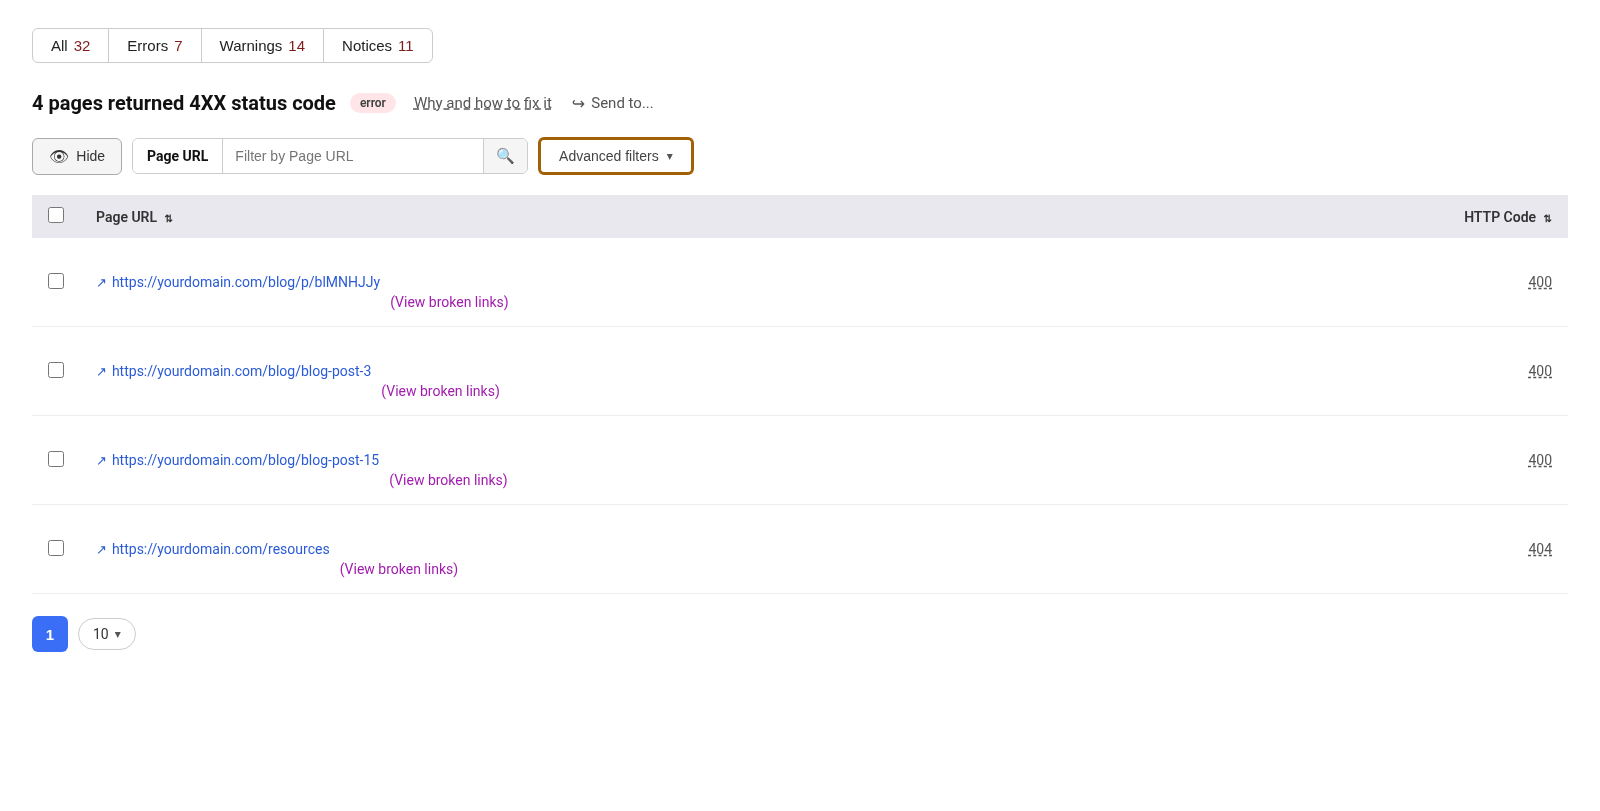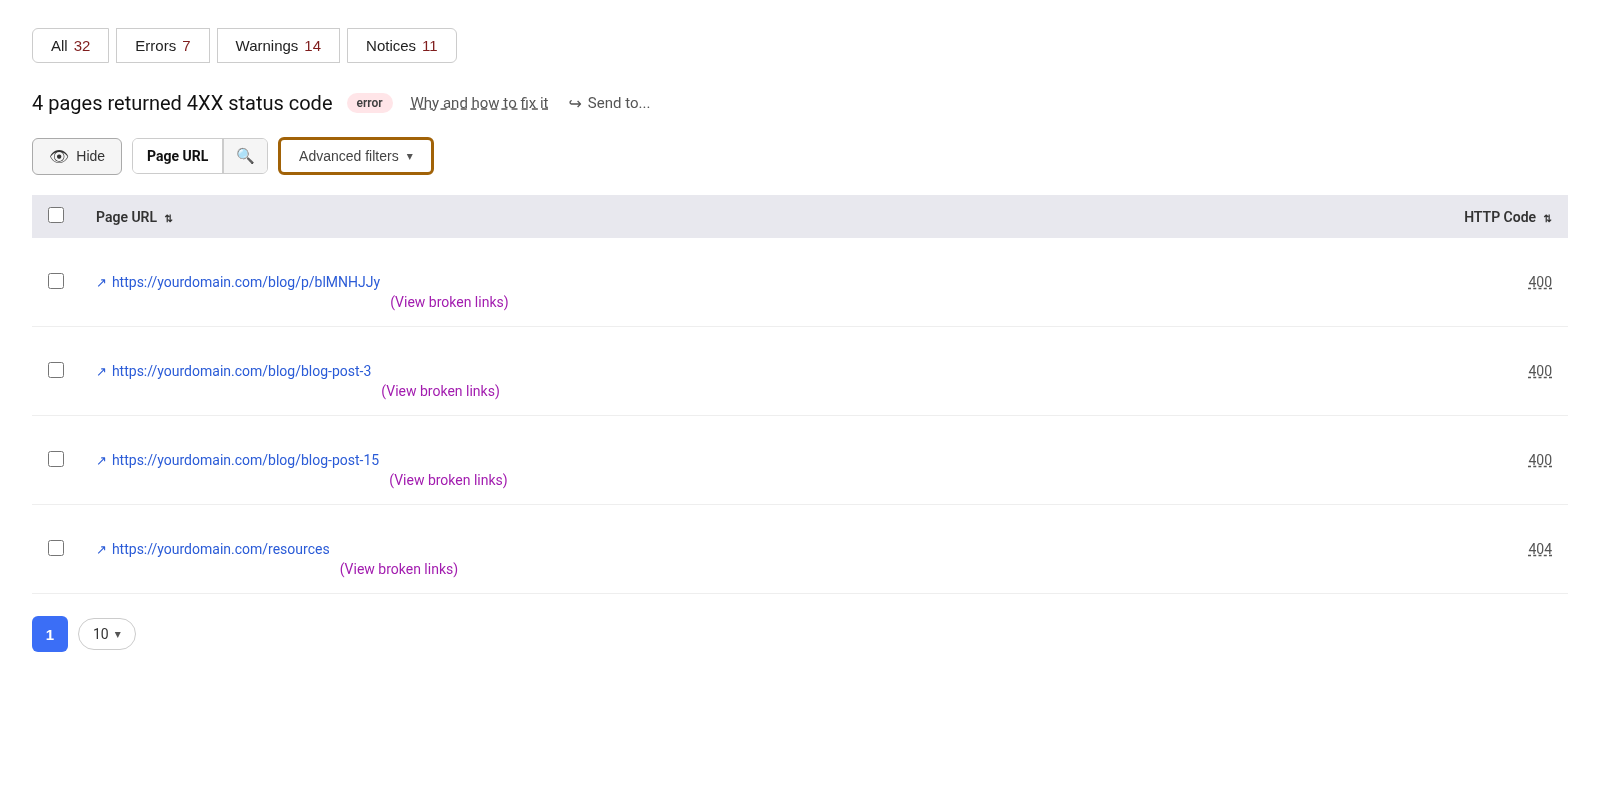--- a/index.html
+++ b/index.html
@@ -7,21 +7,21 @@
       font-family: -apple-system, BlinkMacSystemFont, 'Segoe UI', Roboto, Helvetica, Arial, sans-serif;
       background: #fff;
       color: #222;
       font-size: 15px;
       padding: 28px 32px;
     }
 
     
     .filter-tabs {
       display: flex;
-      gap: 8px;
+      gap: 0;
       margin-bottom: 28px;
     }
     .filter-tab {
       display: flex;
       align-items: center;
       gap: 6px;
       padding: 8px 18px;
       border: 1px solid #ccc;
       background: #fff;
       cursor: pointer;
@@ -38,21 +38,21 @@
 
     
     .issue-header {
       display: flex;
       align-items: center;
       gap: 14px;
       margin-bottom: 22px;
     }
     .issue-title {
       font-size: 20px;
-      font-weight: 400;
+      font-weight: 700;
       color: #111;
       text-align: center;
     }
     .error-badge {
       background: #ffe5e8;
       color: #404040;
       font-size: 12px;
       font-weight: 600;
       padding: 3px 10px;
       border-radius: 12px;
@@ -291,20 +291,21 @@
   </div>
 </div>
 
 <div class="toolbar">
   <button class="hide-btn">
     <span class="eye-icon">👁</span>
     <span>Hide</span>
   </button>
   <div class="url-filter">
     <div class="url-label">Page URL</div>
+    <input class="url-input" type="text" placeholder="Filter by Page URL" style="">
     <button class="search-btn">
       <span>🔍</span>
     </button>
   </div>
   <button class="advanced-filters-btn">
     <span>Advanced filters</span>
     <span class="chevron-down">▾</span>
   </button>
 </div>
 

